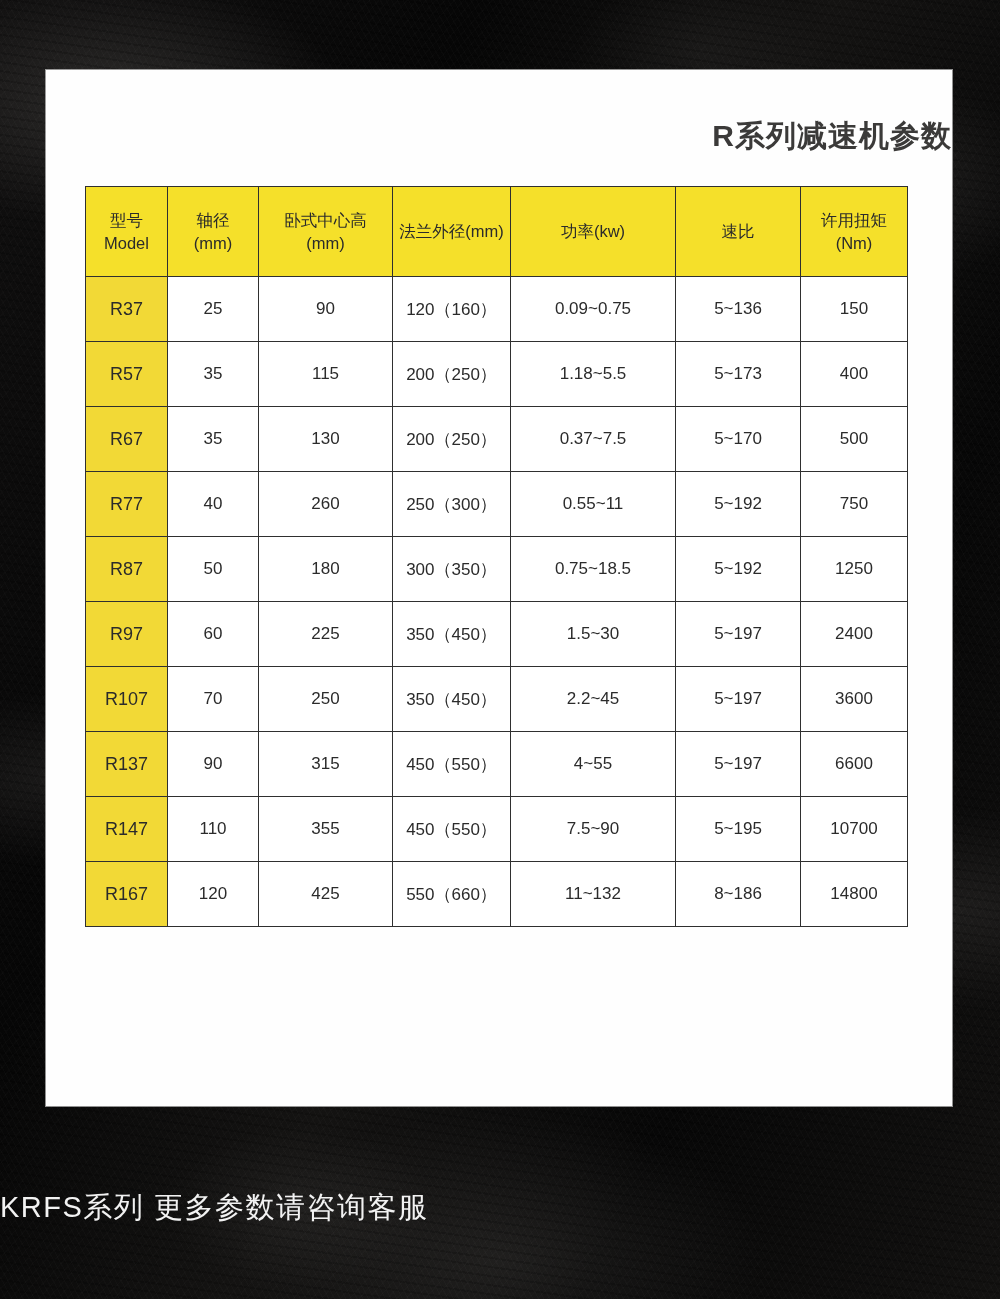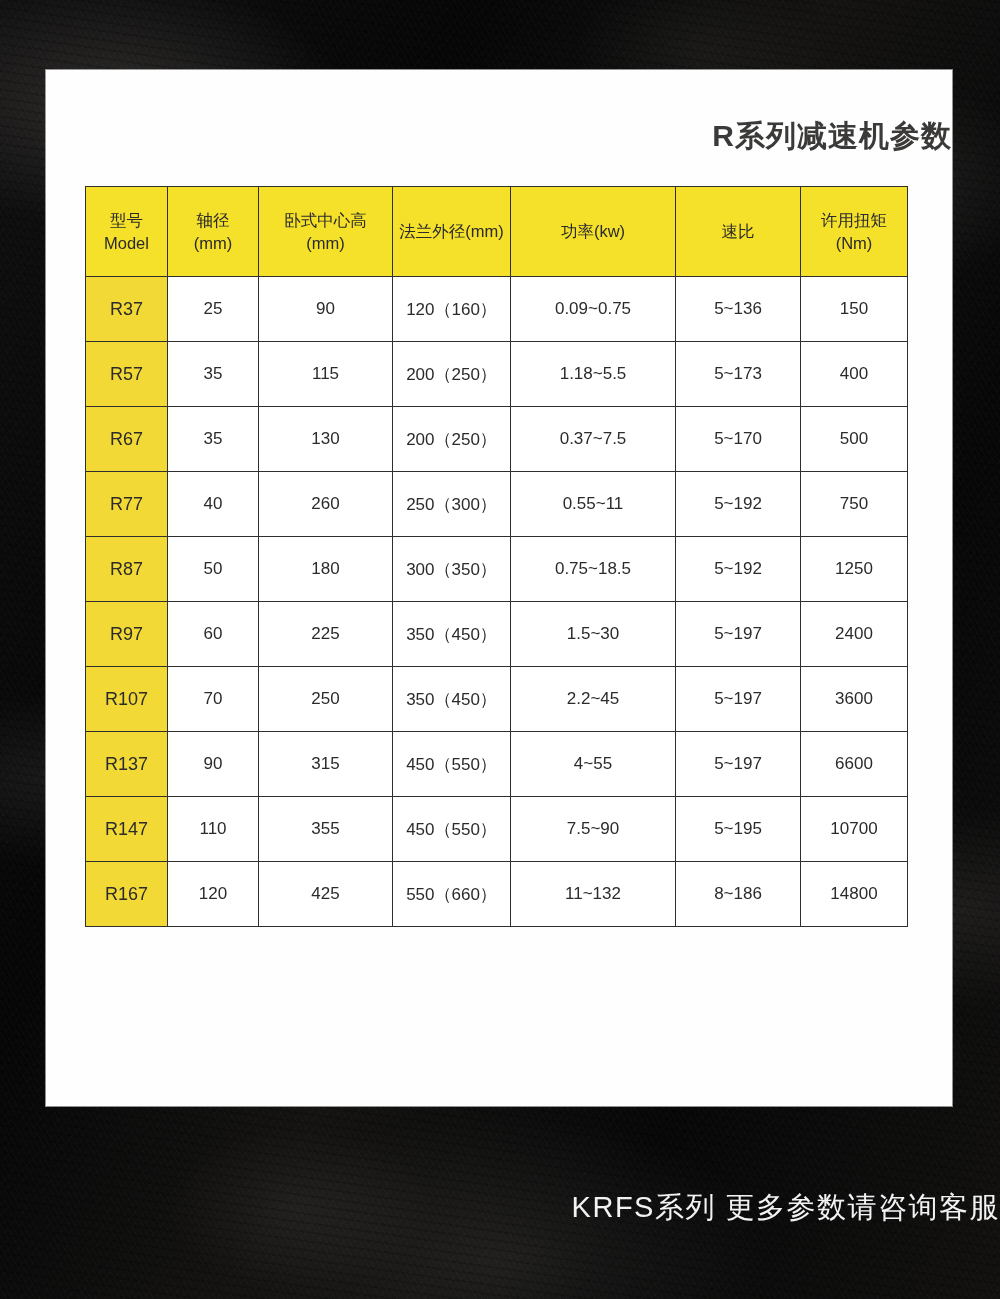--- a/index.html
+++ b/index.html
@@ -86,21 +86,21 @@
   #spec-table td.model-cell{
     background:#f2d936;
     font-size:18px;
   }
   .th-l1{ display:block; }
   .th-l2{ display:block; }
 
   #footer-note{
     position:absolute;
     left:0; right:0; top:1188px;
-    text-align:right;
+    text-align:left;
     color:#f2f2f2;
     font-size:29px;
     letter-spacing:1.5px;
   }
 </style>
 </head>
 <body>
 
 <div id="bg-texture"></div>
 <div id="bg-noise"></div>

